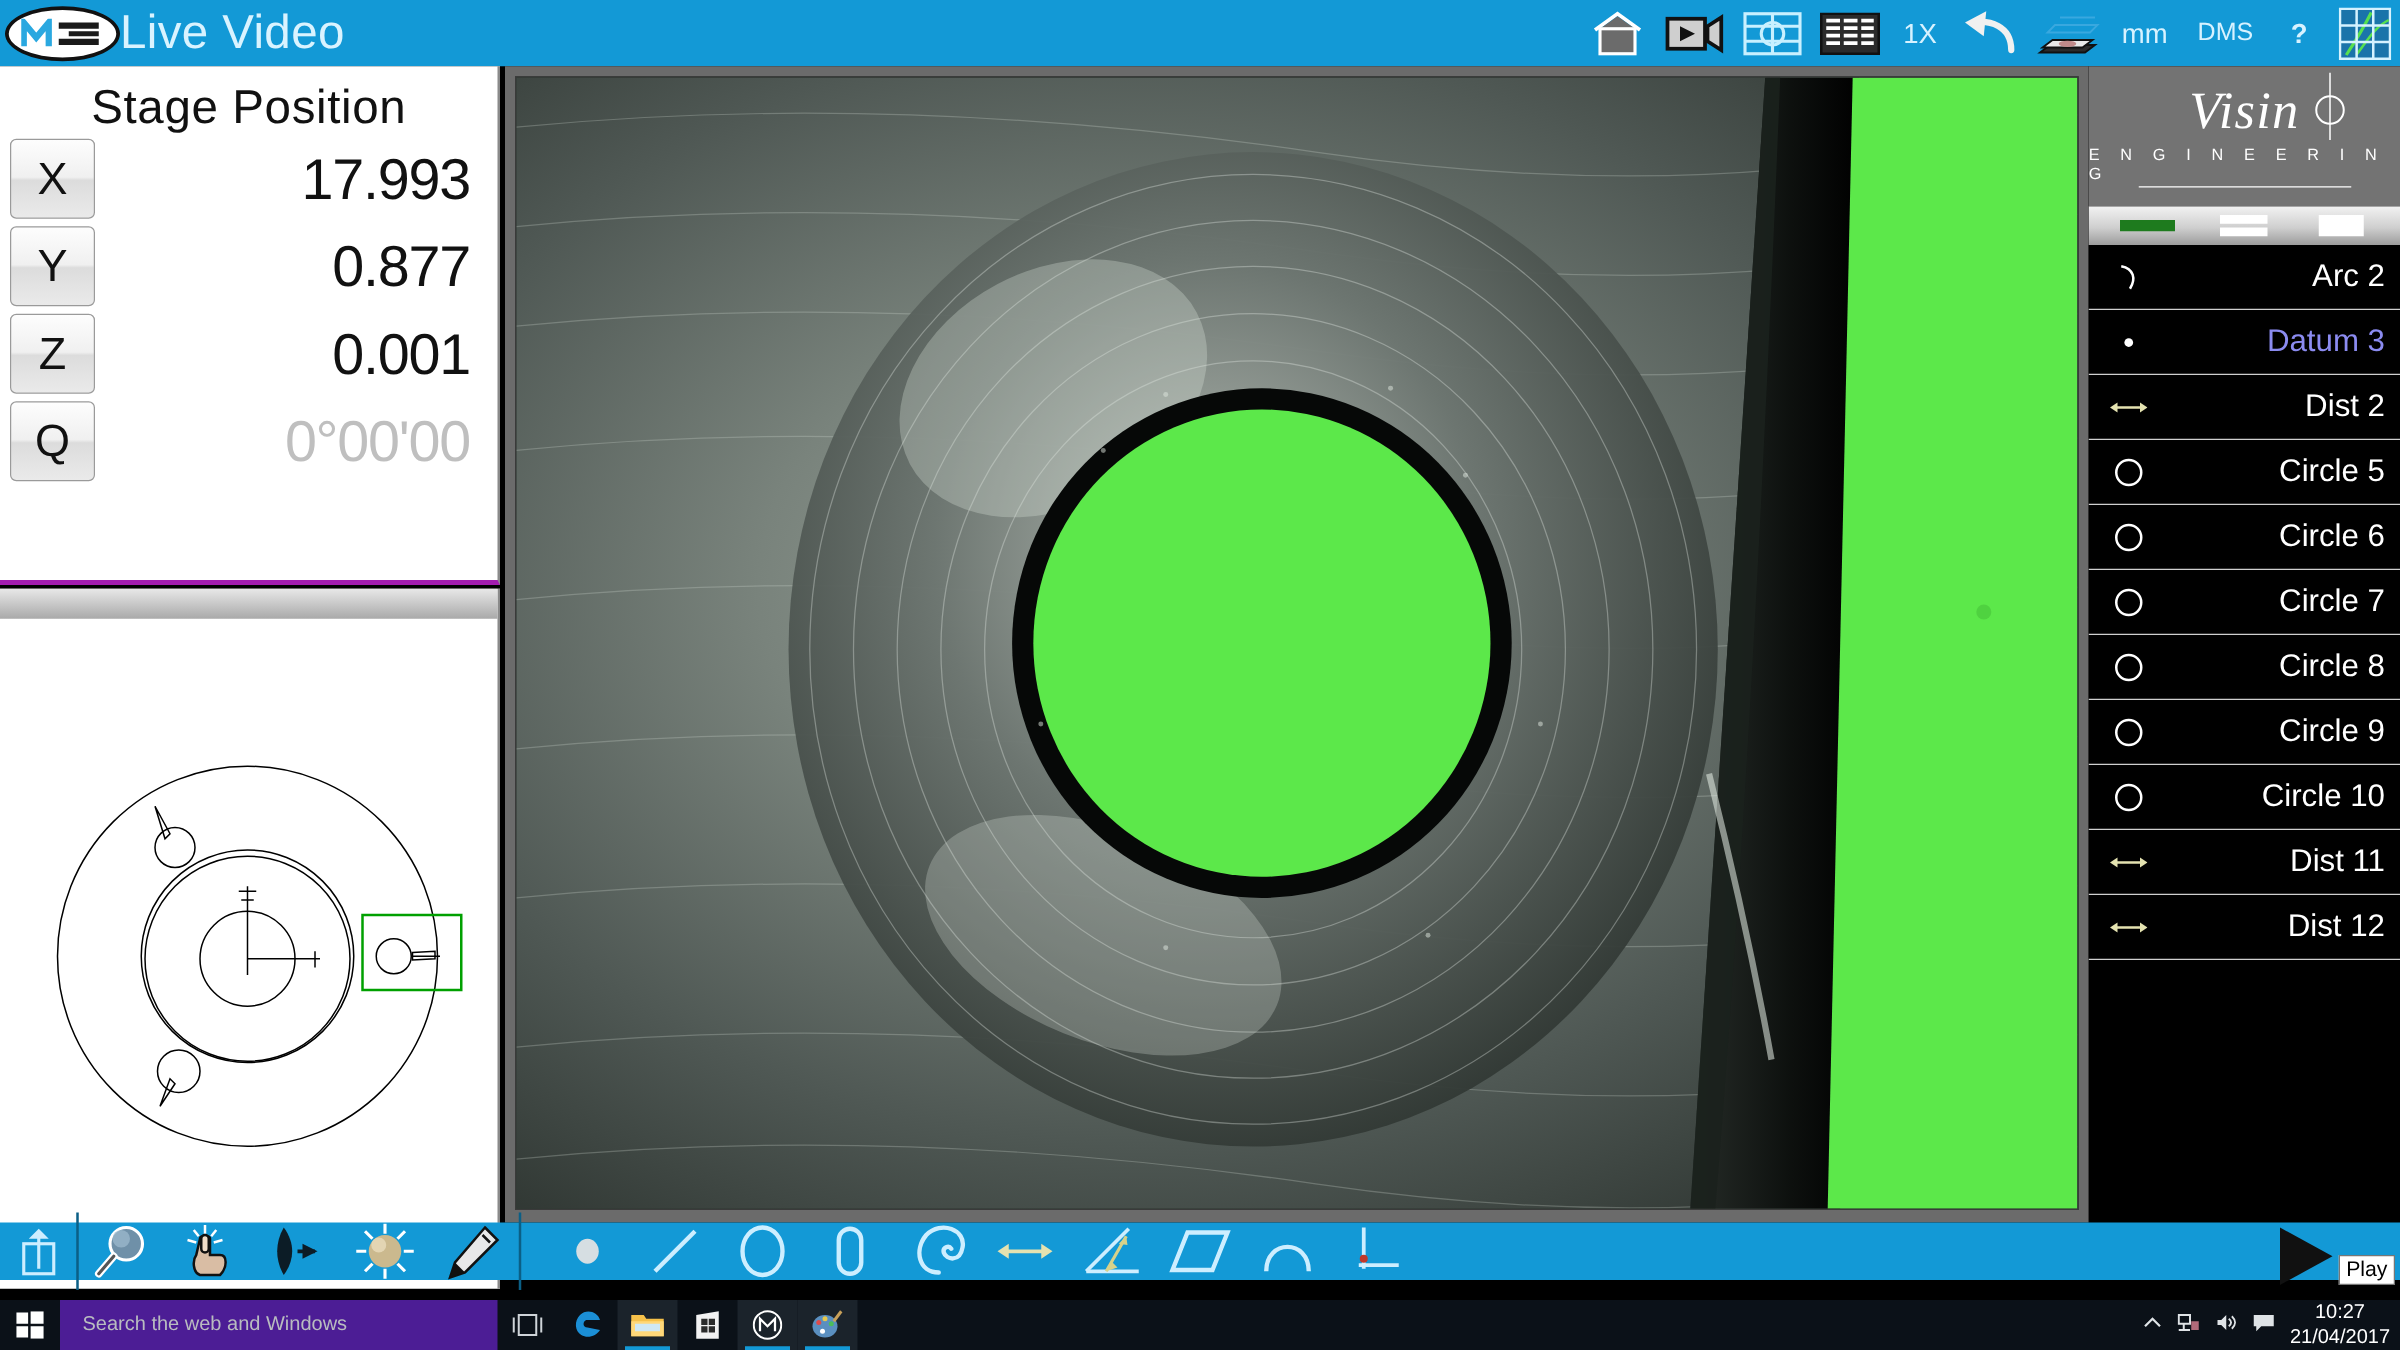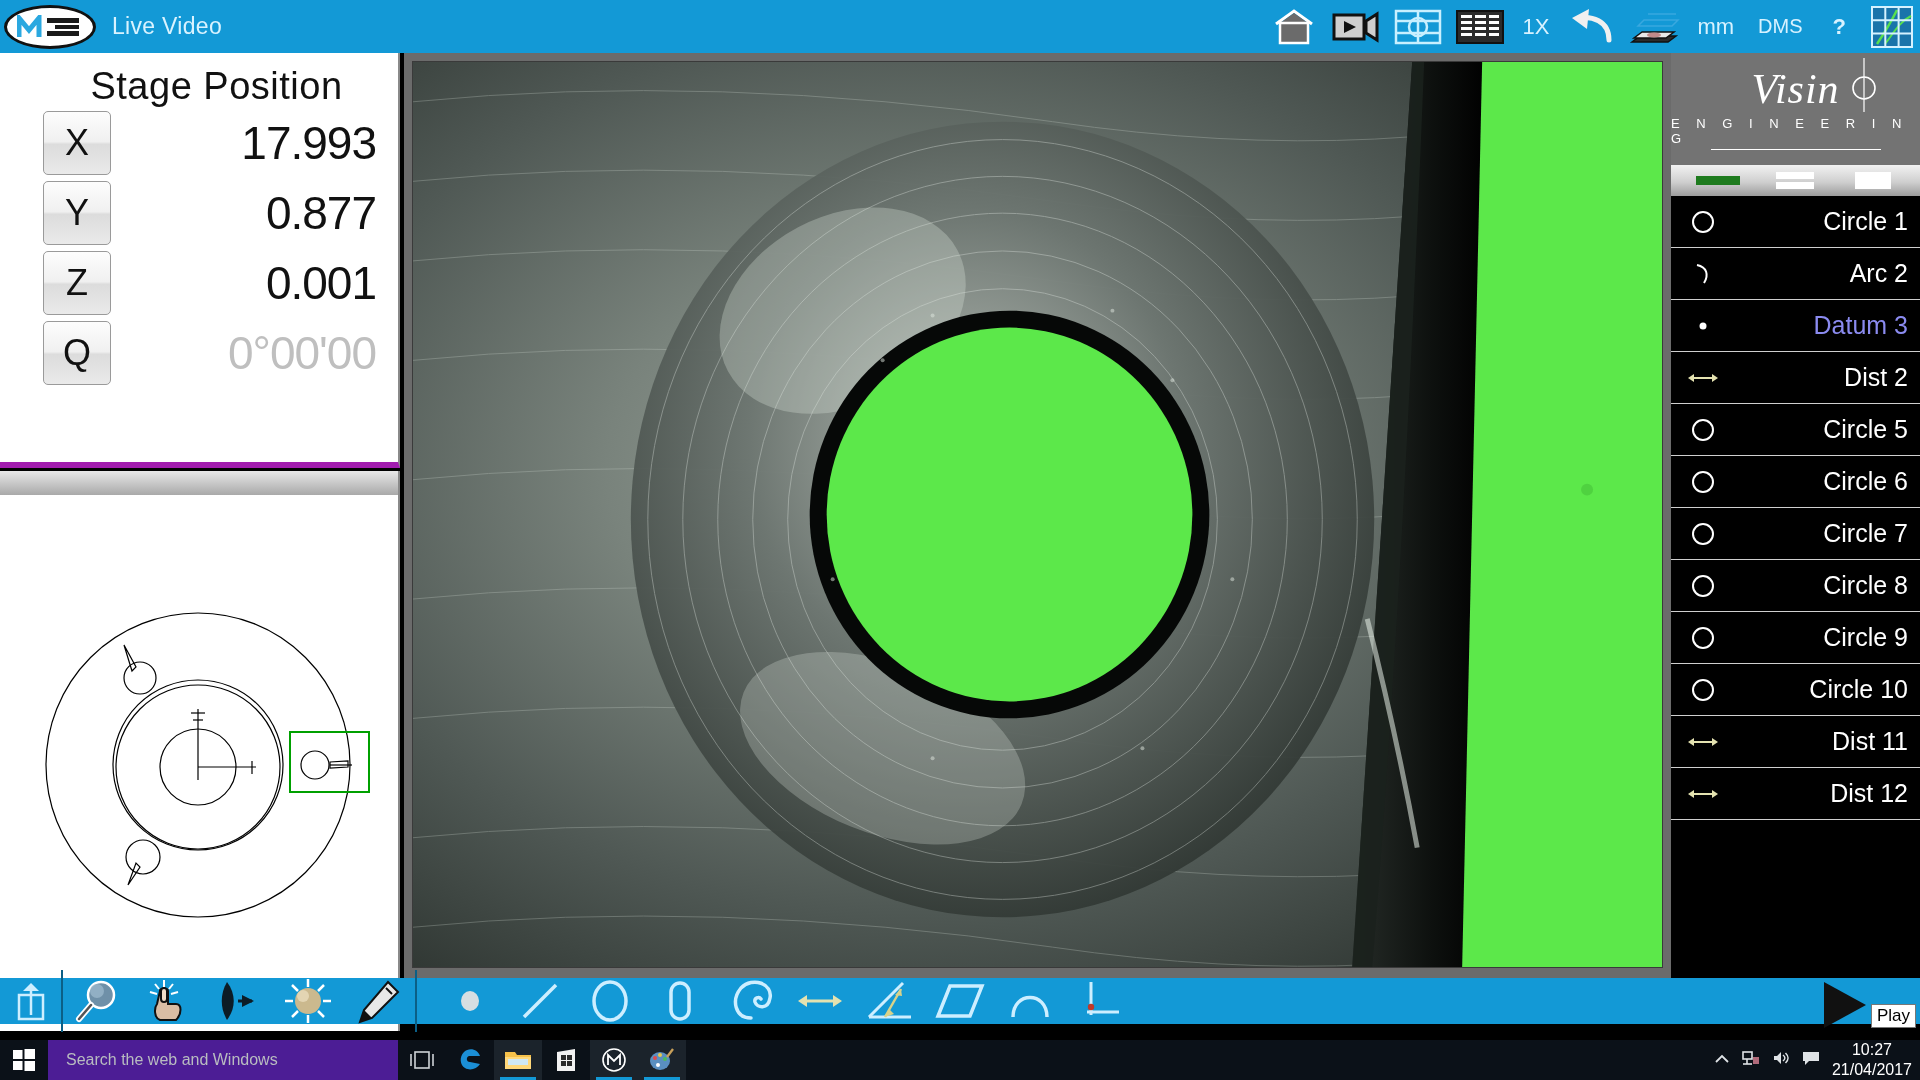--- a/index.html
+++ b/index.html
@@ -6,31 +6,31 @@
   html,body { width:1920px; height:1080px; overflow:hidden;
     font-family:"Liberation Sans", sans-serif; background:#000; }
 
   
   #topbar { position:absolute; left:0; top:0; width:1920px; height:53px;
     background:#1399d6; display:flex; align-items:center; }
   #m3logo { width:92px; height:44px; margin-left:4px; position:relative;
     background:#fff; border-radius:50%/50%; border:3px solid #111;
     display:flex; align-items:center; justify-content:center; }
   #m3logo .m3svg { width:66px; height:24px; }
-  #apptitle { color:#d9f3ff; font-size:23px; margin-left:16px; letter-spacing:0.3px; }
+  #apptitle { color:#d9f3ff; font-size:38px; letter-spacing:0.3px; }
   #topspacer { flex:1 1 auto; }
   .tbicon { width:62px; height:53px; display:flex; align-items:center;
     justify-content:center; }
   .tbtext { color:#d7f2ff; font-size:22px; padding:0 12px; }
   .tbtext.small { font-size:20px; }
 
   
   #leftcol { position:absolute; left:0; top:53px; width:400px; height:927px; }
   #stagepanel { position:absolute; left:0; top:0; width:400px; height:415px;
-    background:#fff; border-right:2px solid #8a8a8a; border-bottom:6px solid #a21caf;padding-left:35px; }
+    background:#fff; border-right:2px solid #8a8a8a; border-bottom:4px solid #a21caf; }
   #stagetitle { text-align:center; font-size:38px; color:#111; padding-top:12px;
     letter-spacing:0.5px; }
   .axisrow { display:flex; align-items:center; height:70px; padding-left:8px; }
   .axisbtn { width:68px; height:64px; border:1px solid #9a9a9a; border-radius:5px;
     background:linear-gradient(180deg,#fdfdfd 0%,#f0f0f0 48%,#dcdcdc 52%,#eaeaea 100%);
     display:flex; align-items:center; justify-content:center;
     font-size:36px; color:#111; }
   .axisval { flex:1 1 auto; text-align:right; padding-right:22px;
     font-size:46px; color:#111; letter-spacing:-1px; }
   .axisval.dim { color:#bfbfbf; }
@@ -325,28 +325,20 @@
     </div>
     <div class="tabbtn">
       <div style="width:36px;height:17px;background:#fff;"></div>
     </div>
   </div>
 
   <div id="featurelist">
       <div class="featrow">
         <div class="featicon">
           <svg width="26" height="26" viewBox="0 0 26 26">
-            <circle cx="13" cy="13" r="10" fill="none" stroke="#fff" stroke-width="2"></circle>
-          </svg>
-        </div>
-        <div class="featlabel">Circle 1</div>
-      </div>
-      <div class="featrow">
-        <div class="featicon">
-          <svg width="26" height="26" viewBox="0 0 26 26">
             <path d="M7 4 C17 6 19 14 14 22" fill="none" stroke="#fff" stroke-width="2"></path>
           </svg>
         </div>
         <div class="featlabel">Arc 2</div>
       </div>
       <div class="featrow">
         <div class="featicon">
           <svg width="26" height="26" viewBox="0 0 26 26">
             <circle cx="13" cy="13" r="3.5" fill="#fff"></circle>
           </svg>

